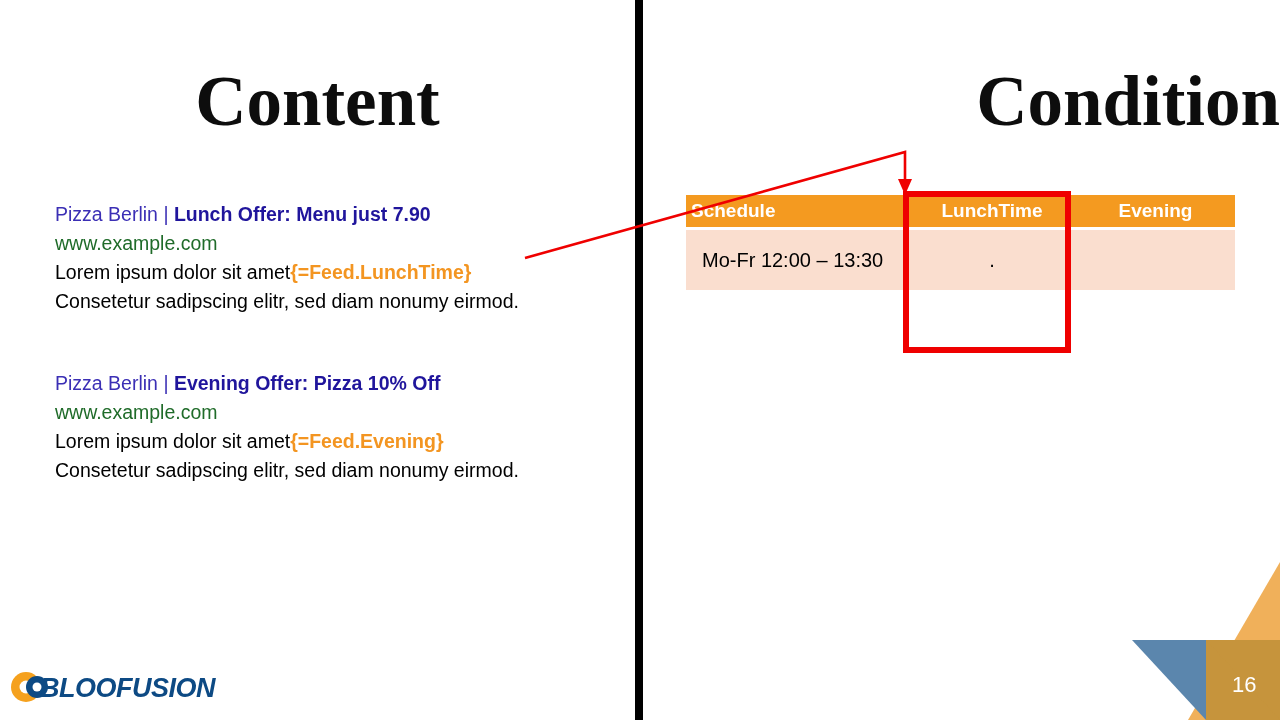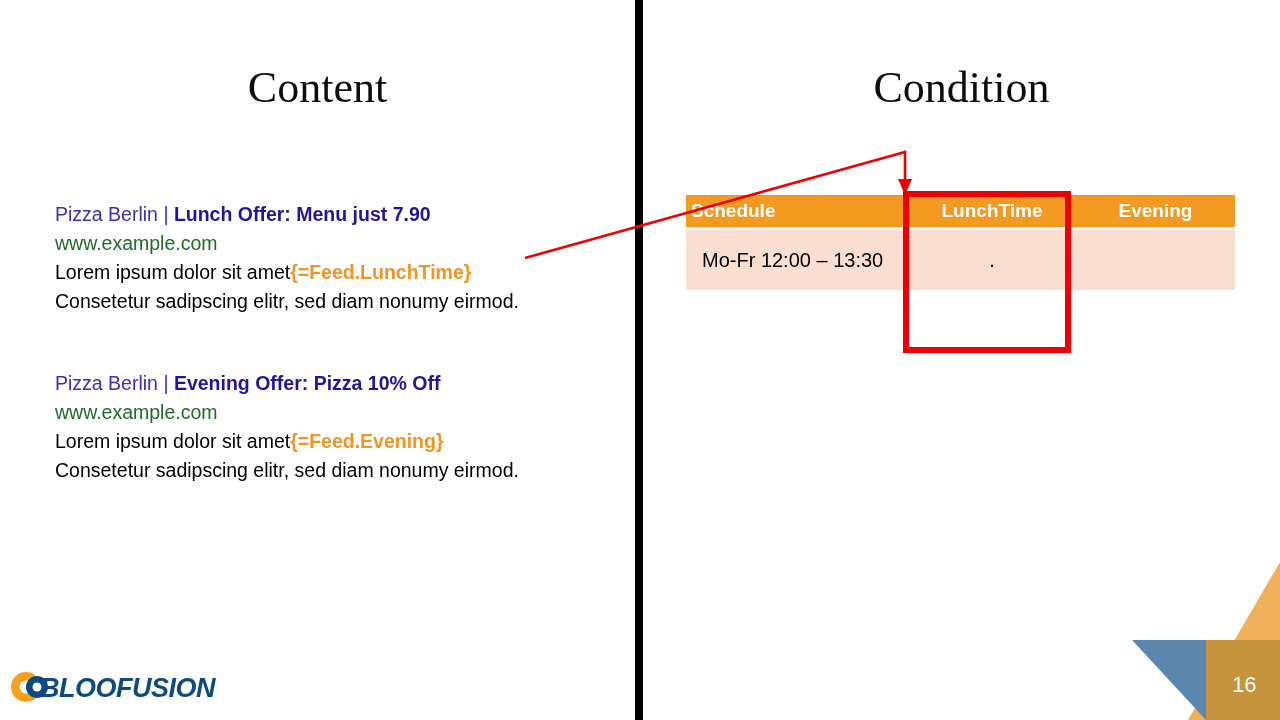--- a/index.html
+++ b/index.html
@@ -32,37 +32,37 @@
     top: 0;
     width: 8px;
     height: 720px;
     background: #000000;
   }
 
   
   .heading {
     position: absolute;
     font-family: "Liberation Serif", "DejaVu Serif", serif;
-    font-size: 44px;
-    font-weight: 400;
+    font-size: 71px;
+    font-weight: 700;
     color: #0d0d0d;
     line-height: 1;
     white-space: nowrap;
   }
   .heading-content {
     left: 0;
     top: 66px;
     width: 635px;
     text-align: center;
   }
   .heading-condition {
     left: 643px;
     top: 66px;
     width: 637px;
-    text-align: center;
+    text-align: right;
   }
 
   
   .ad-block {
     position: absolute;
     left: 55px;
     width: 560px;
     font-size: 19.5px;
     line-height: 29px;
     color: #000000;

